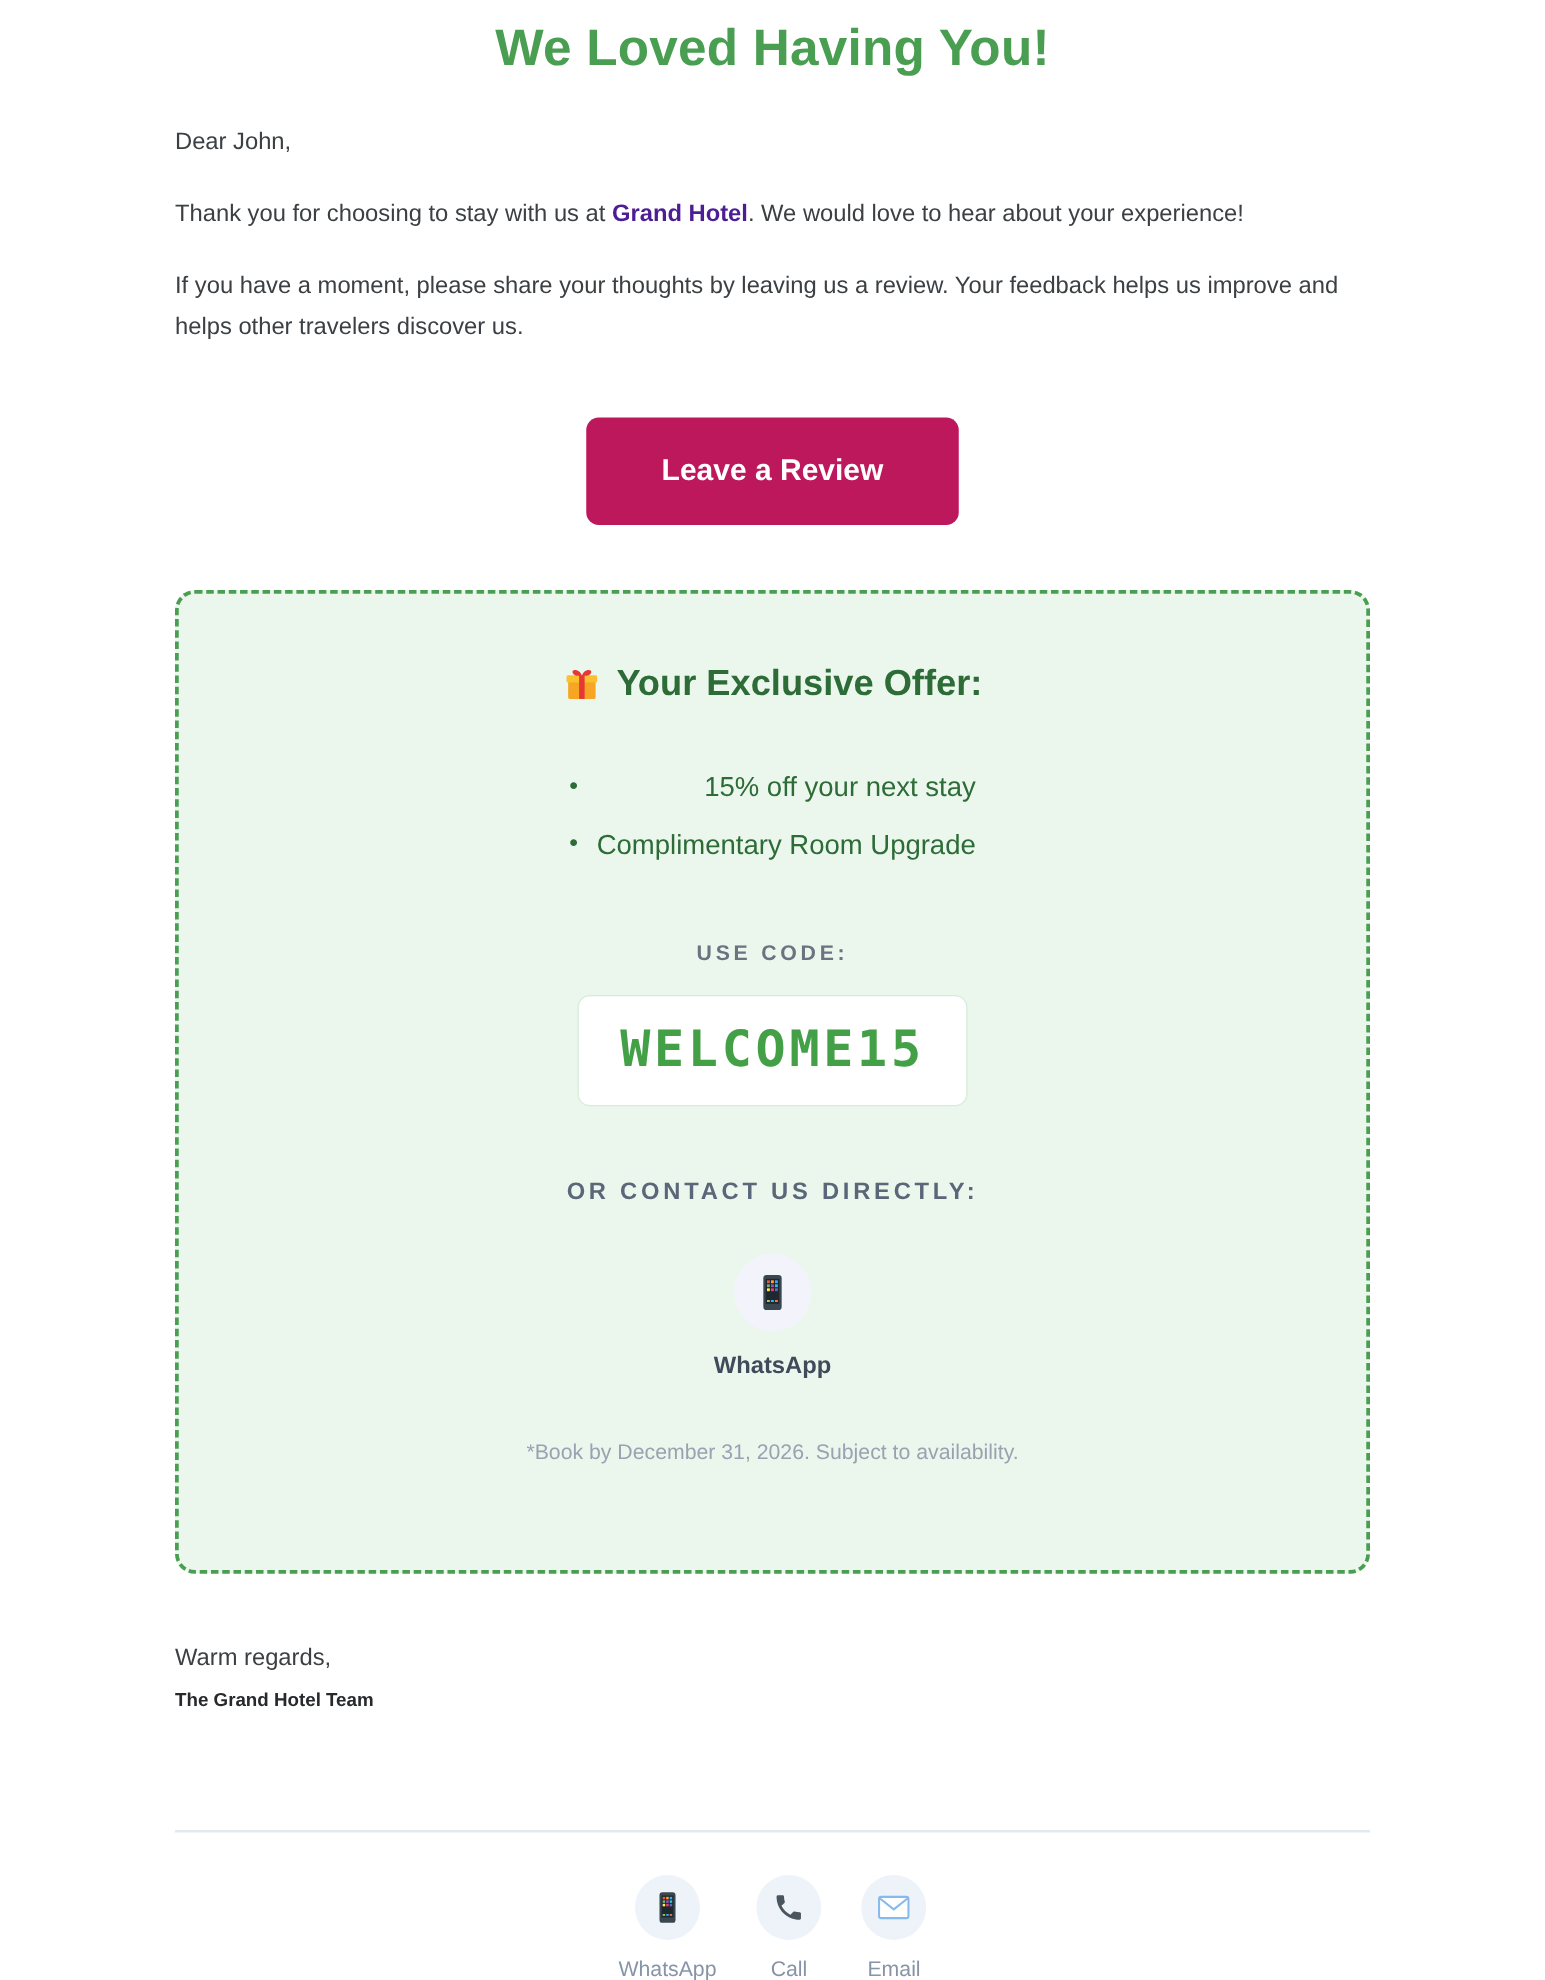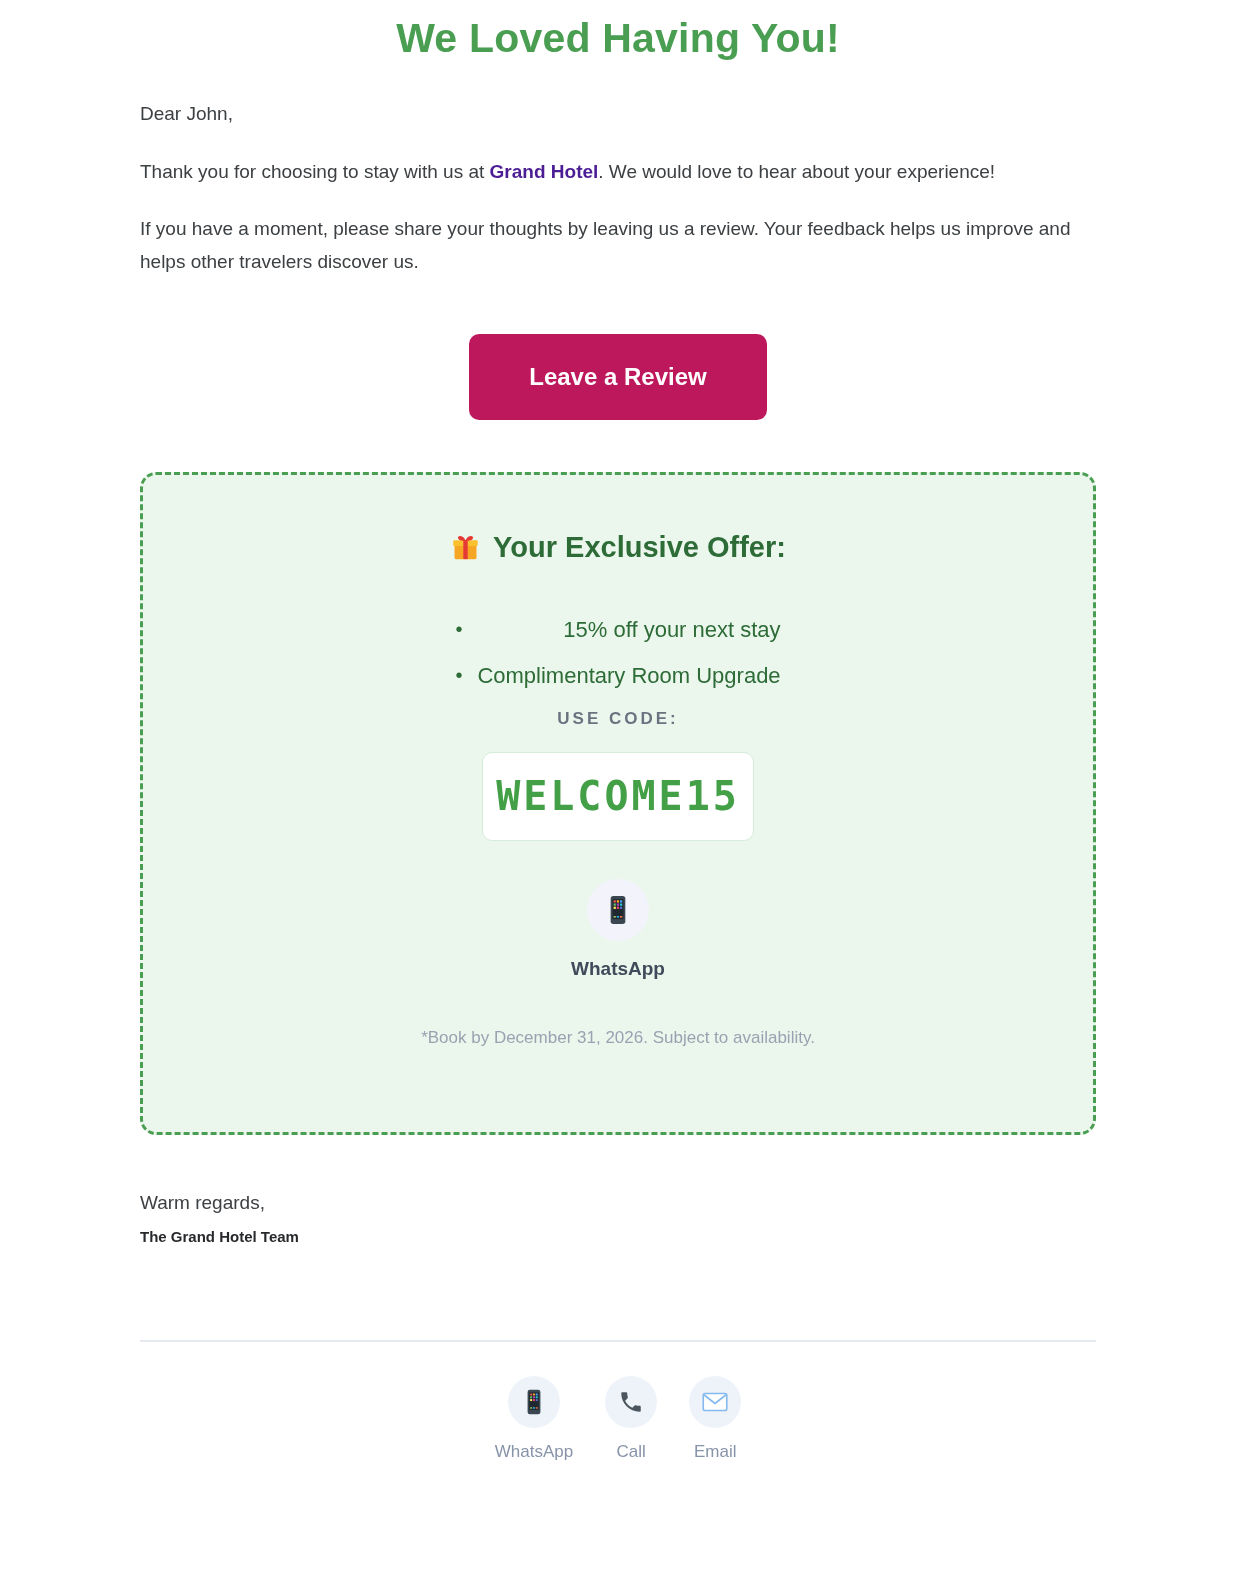--- a/index.html
+++ b/index.html
@@ -78,29 +78,30 @@
     position: relative;
   }
   .offer li::before {
     content: "\2022";
     position: absolute;
     left: 0;
     color: #2d6b37;
     font-size: 20px;
   }
   .use-code {
+    margin-top: 44px;
     color: #6b7280;
     font-size: 17px;
     font-weight: 700;
     letter-spacing: 3px;
   }
   .code-box {
     display: inline-block;
     margin-top: 23px;
-    width: 272px;
+    width: 312px;
     padding: 20px 0 21px 0;
     background: #ffffff;
     border: 1px solid #d4ecd9;
     border-radius: 10px;
     color: #43a047;
     font-family: "DejaVu Sans Mono", "Liberation Mono", monospace;
     font-size: 40px;
     font-weight: 700;
     letter-spacing: 3px;
   }
@@ -210,20 +211,21 @@
       <li>15% off your next stay</li>
       <li>Complimentary Room Upgrade</li>
     </ul>
 
     <div class="use-code">USE CODE:</div>
 
     <div>
       <div class="code-box">WELCOME15</div>
     </div>
 
+    <div class="contact-label">OR CONTACT US DIRECTLY:</div>
 
     <div class="contact-item">
       <span class="icon-circle">
         <svg width="32" height="32" viewBox="0 0 24 24" aria-hidden="true">
           <rect x="6.5" y="1.5" width="11" height="21" rx="2" fill="#3a4750"></rect>
           <rect x="7.9" y="3.8" width="8.2" height="15" fill="#20282f"></rect>
           <rect x="8.7" y="4.7" width="1.7" height="1.7" fill="#ef5350"></rect>
           <rect x="11.1" y="4.7" width="1.7" height="1.7" fill="#ffa726"></rect>
           <rect x="13.5" y="4.7" width="1.7" height="1.7" fill="#42a5f5"></rect>
           <rect x="8.7" y="7.1" width="1.7" height="1.7" fill="#66bb6a"></rect>

